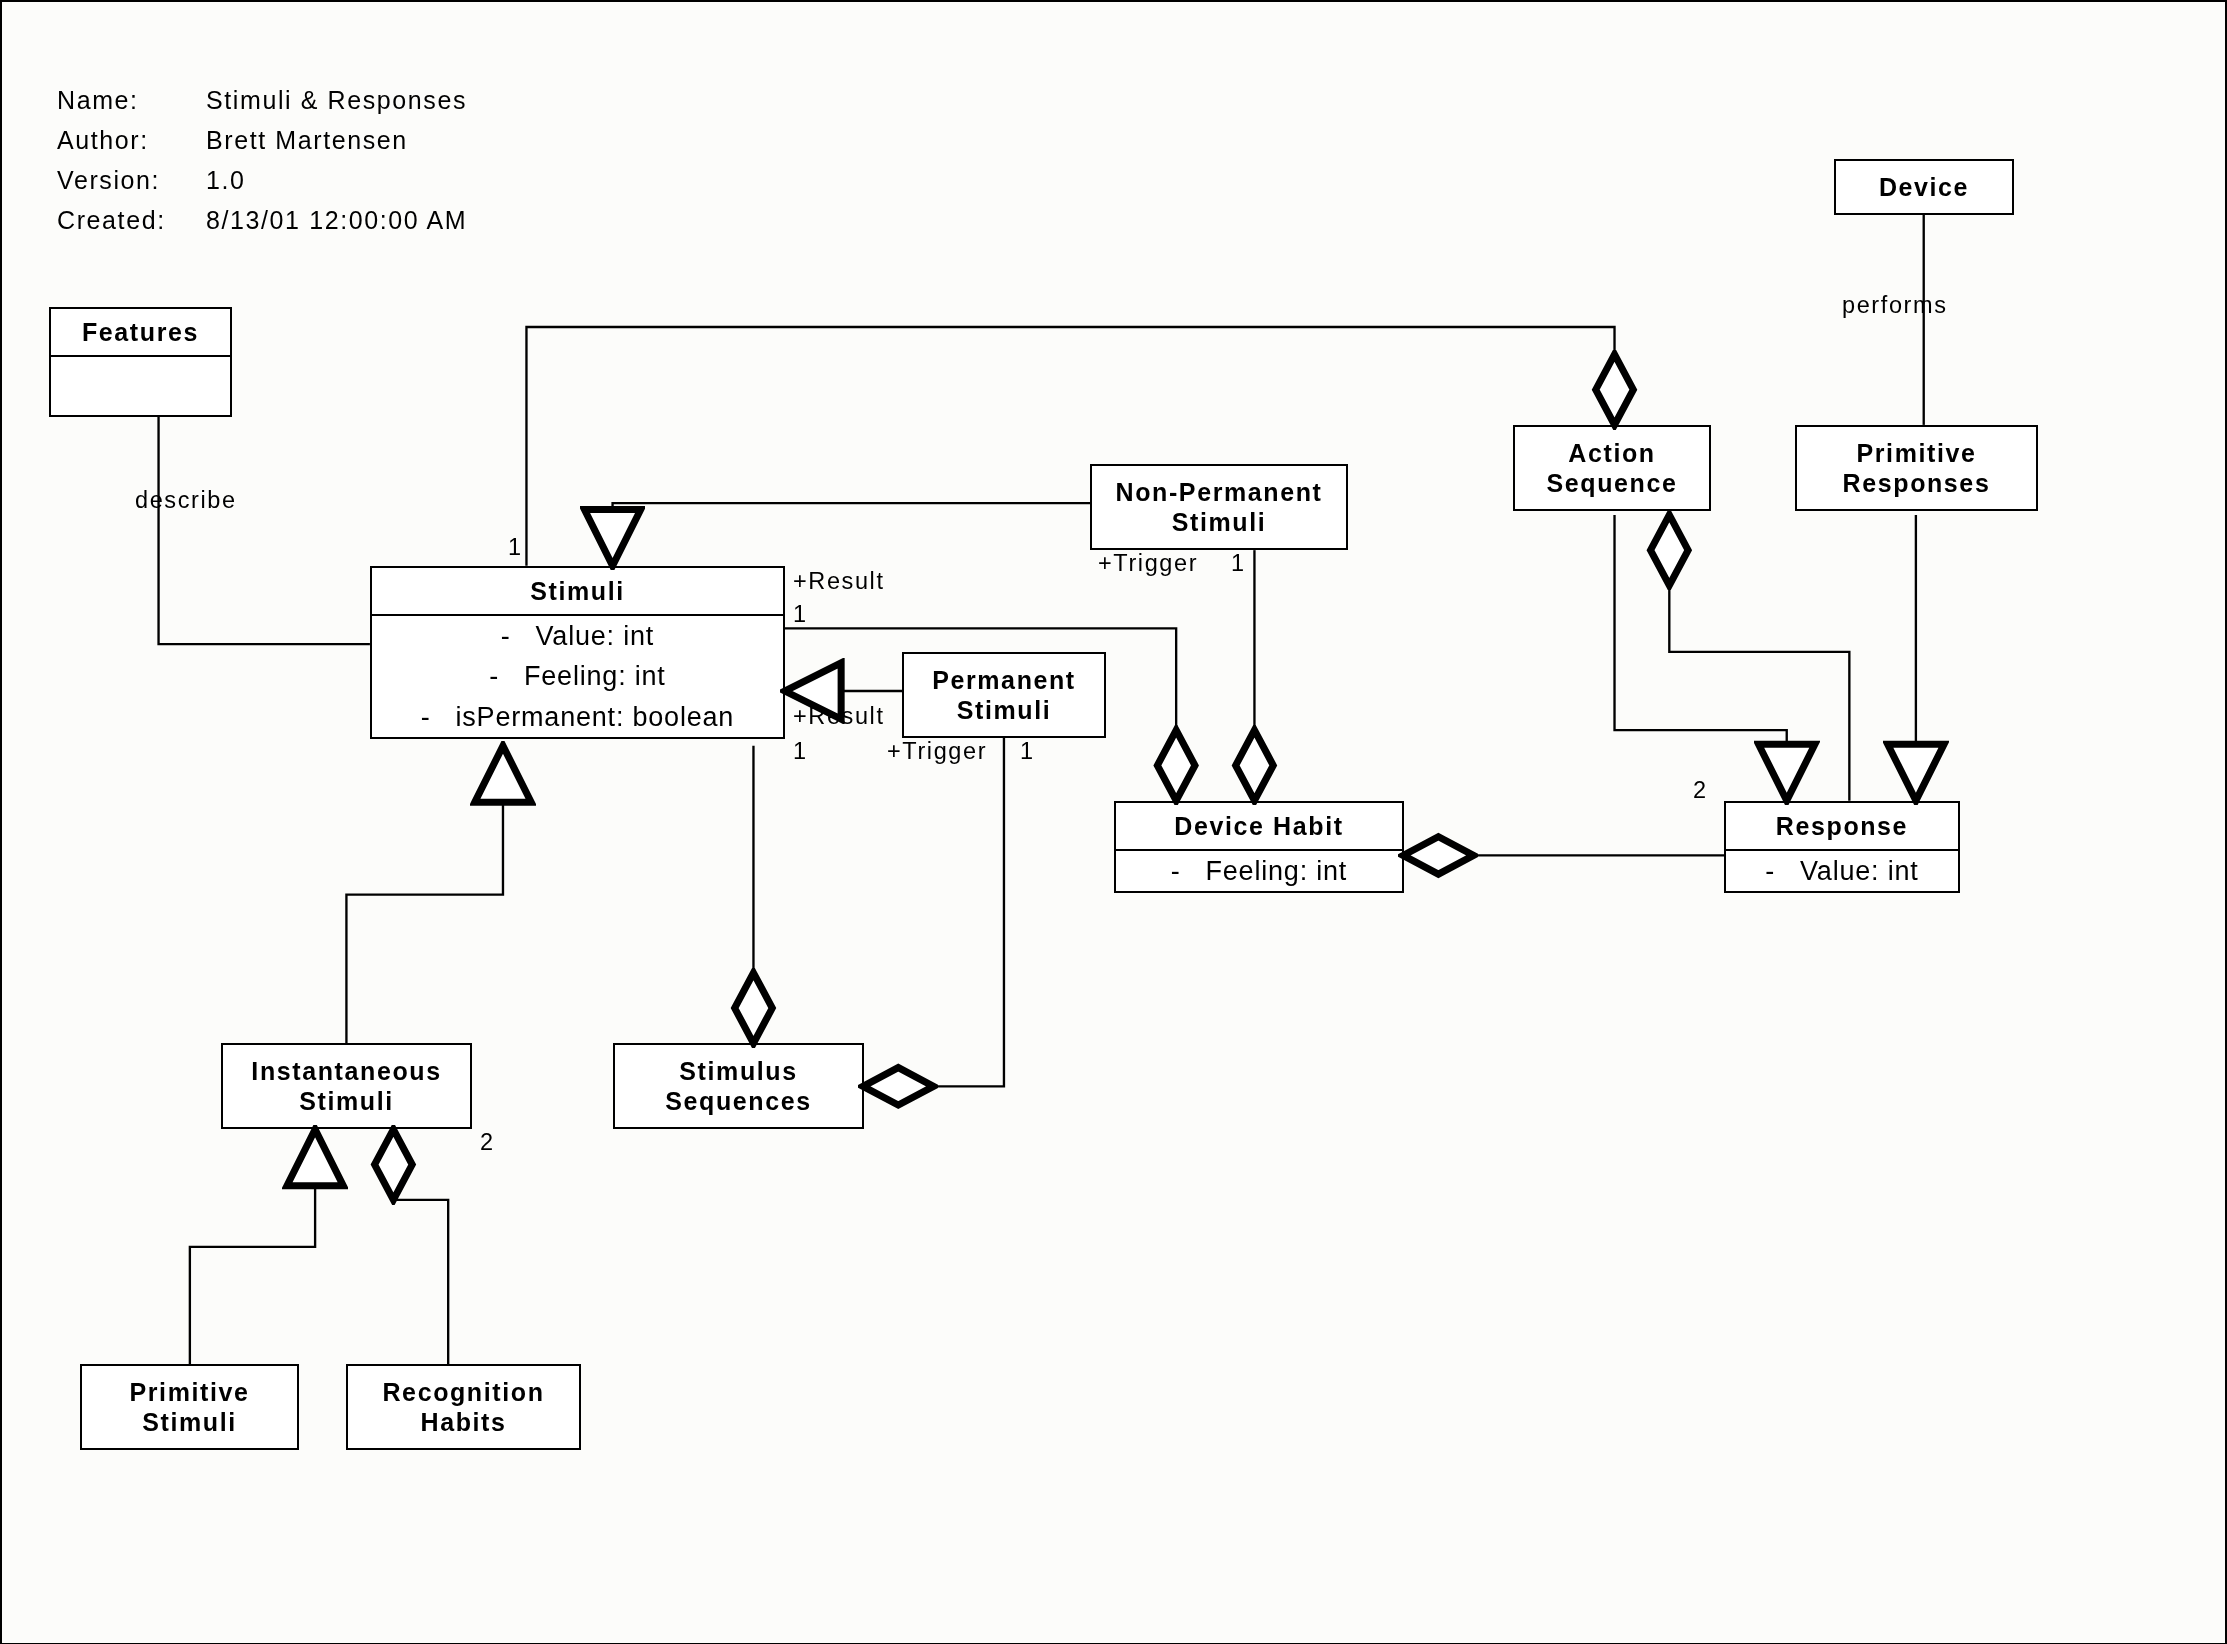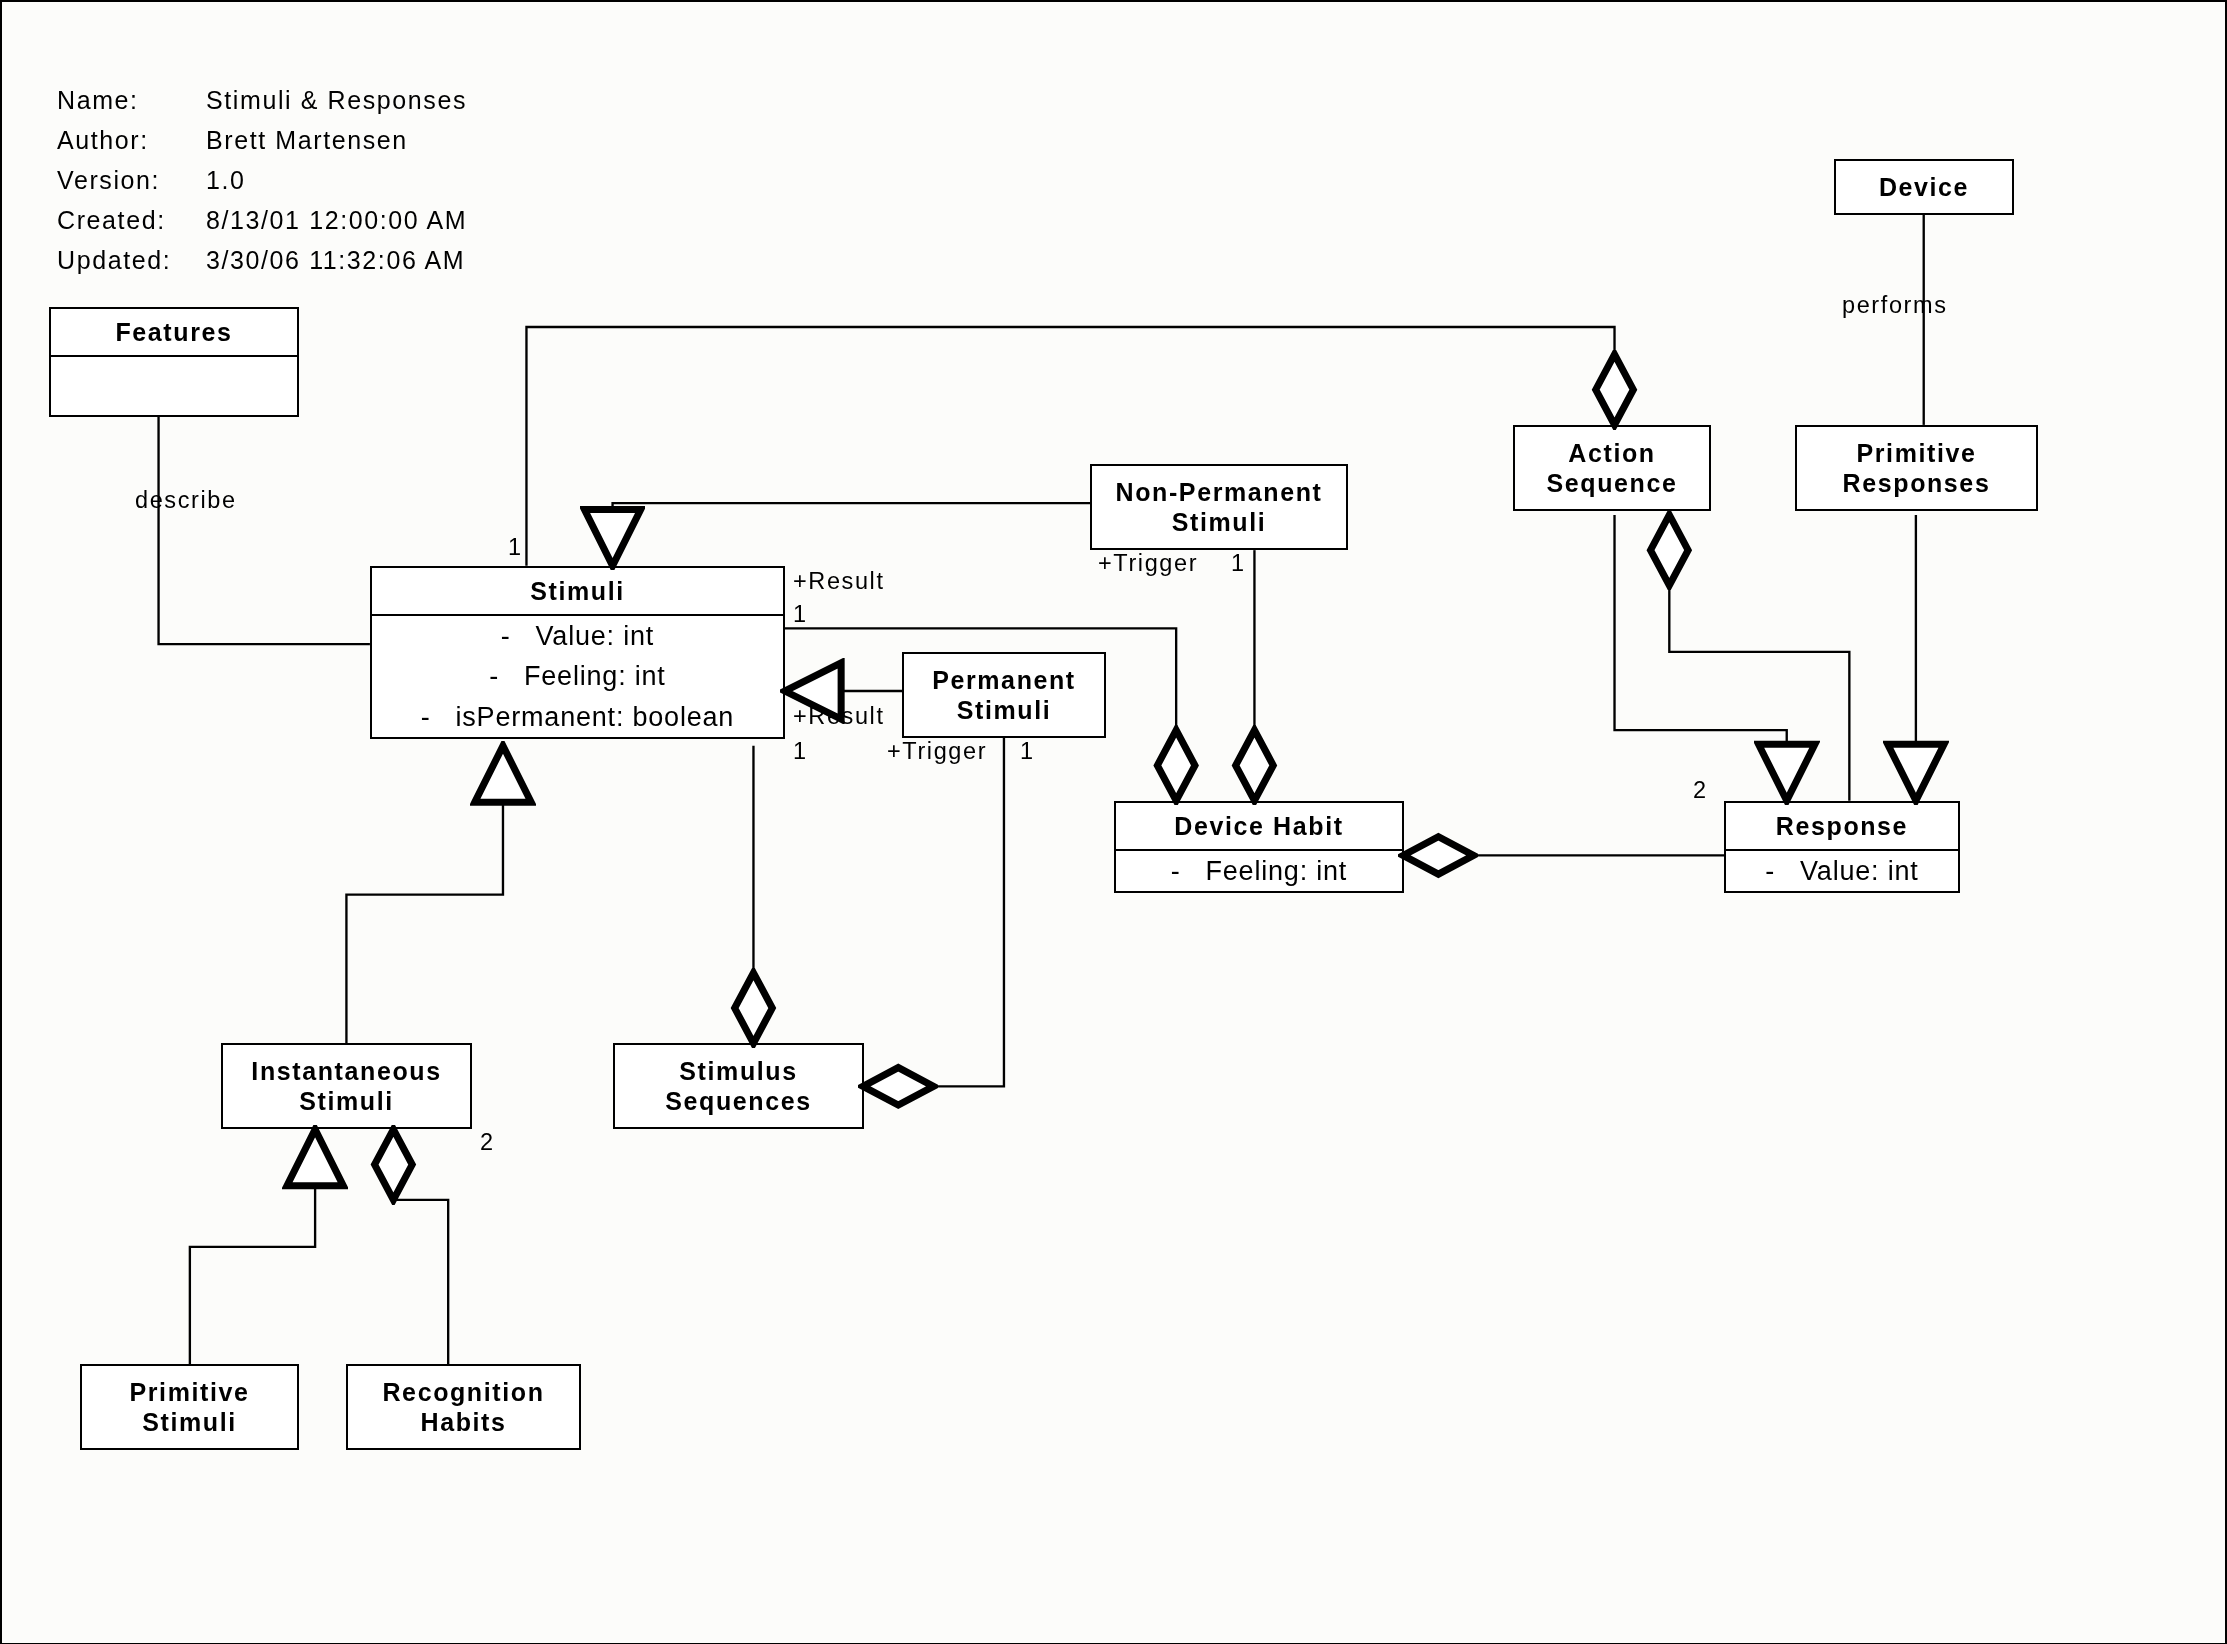--- a/index.html
+++ b/index.html
@@ -32,27 +32,23 @@
         <span>Brett Martensen</span>
       </div>
     <div class="row">
         <span class="lbl">Version:</span>
         <span>1.0</span>
       </div>
     <div class="row">
         <span class="lbl">Created:</span>
         <span>8/13/01 12:00:00 AM</span>
       </div>
-    <div class="row">
-        <span class="lbl">Updated:</span>
-        <span>3/30/06 11:32:06 AM</span>
-      </div>
   </div>
 
-  <div class="box" style="left:47px;top:305px;width:250px;height:110px;">
+  <div class="box" style="left:47px;top:305px;width:183px;height:110px;">
     <div class="title">Features</div>
     <div class="sep"></div>
     <div style="height:47px"></div>
   </div>
 
   <div class="box" style="left:368px;top:564px;width:415px;">
     <div class="title">Stimuli</div>
     <div class="sep"></div>
     <div class="attrs">
       <div>Value: int</div>

